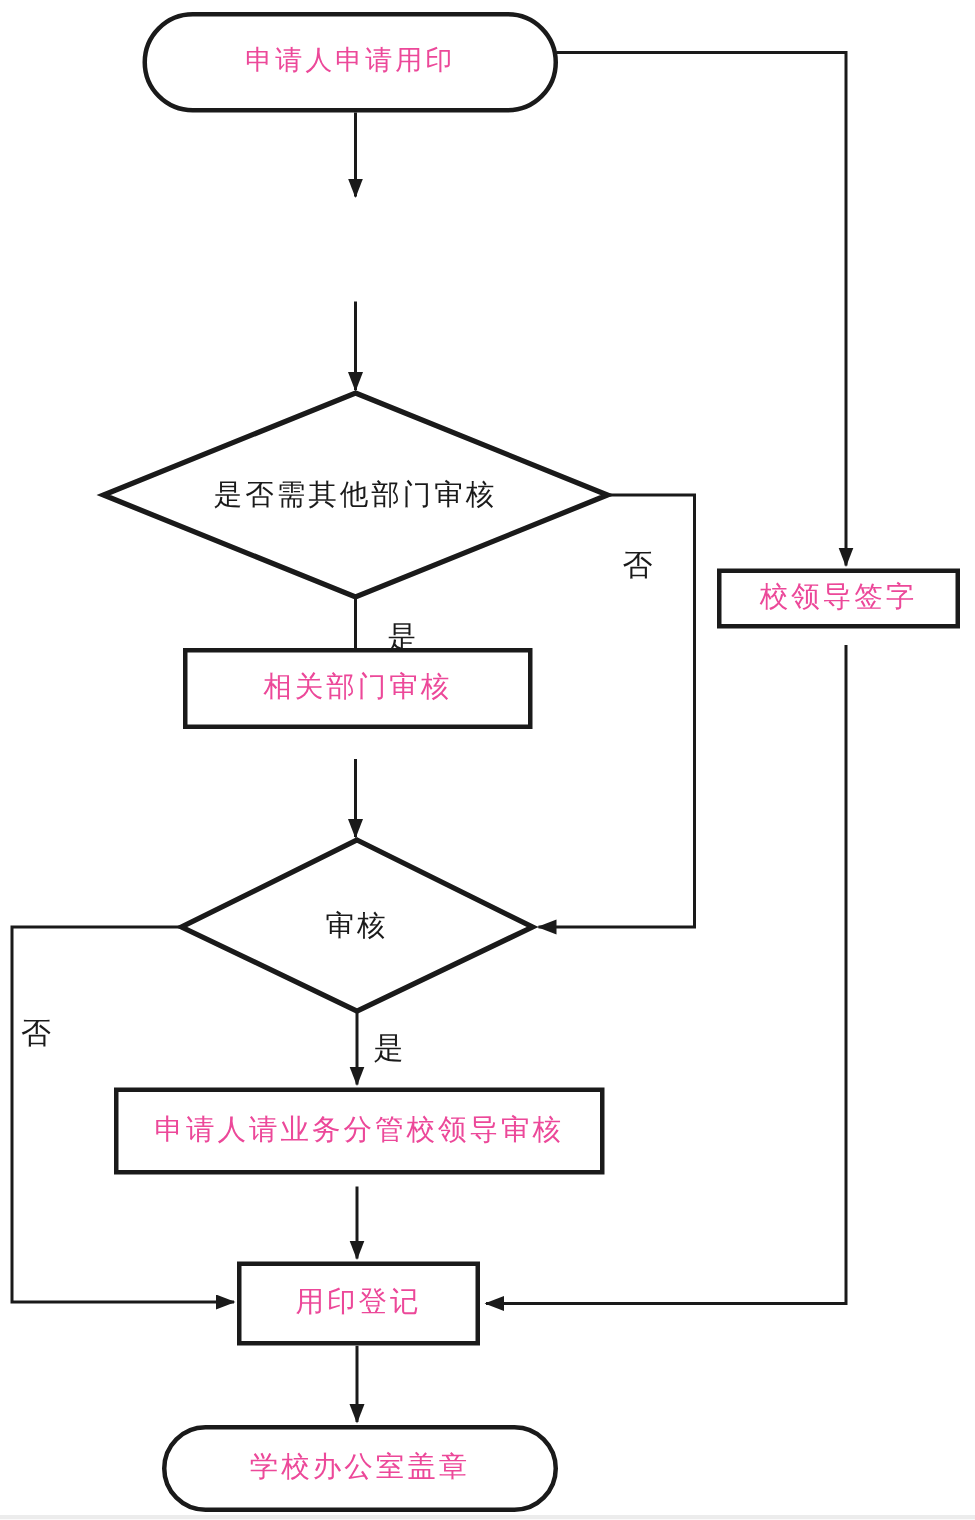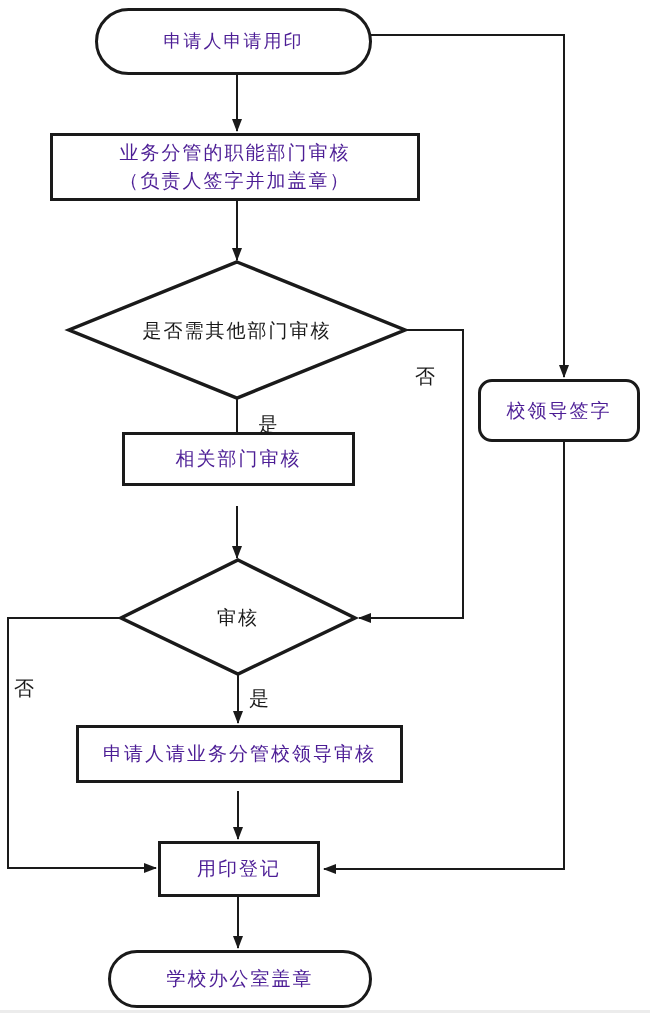--- a/index.html
+++ b/index.html
@@ -34,21 +34,21 @@
     background: #ffffff;
     border: 3px solid #1a1a1a;
     display: flex;
     flex-direction: column;
     align-items: center;
     justify-content: center;
     text-align: left;
     font-size: 19px;
     line-height: 1.45;
     letter-spacing: 2px;
-    color: #4c1d95;
+    color: #ec4899;
   }
   .terminator { border-radius: 34px; }
   .diamond-text {
     position: absolute;
     box-sizing: border-box;
     display: flex;
     flex-direction: column;
     align-items: center;
     justify-content: center;
     text-align: center;
@@ -102,40 +102,36 @@
     <polyline class="edge" points="121,618 8,618 8,868 156,868" marker-end="url(#arrow)"></polyline>
 
     <polygon class="diamond" points="237,262 405,330 237,398 69,330"></polygon>
     <polygon class="diamond" points="238,560 355,618 238,674 121,618"></polygon>
   </svg>
 
   <div class="node terminator" style="left:95px; top:8px; width:277px; height:67px; font-size:18px;">
     <span>申请人申请用印</span>
   </div>
 
-  <div class="node" style="left:50px; top:133px; width:370px; height:68px;">
-    <span>业务分管的职能部门审核</span>
-    <span>（负责人签字并加盖章）</span>
-  </div>
 
   <div class="diamond-text" style="left:97px; top:305px; width:280px; height:50px;">是否需其他部门审核</div>
 
   <div class="node" style="left:122px; top:432px; width:233px; height:54px;">
     <span>相关部门审核</span>
   </div>
 
   <div class="diamond-text" style="left:138px; top:562px; width:200px; height:110px;">
     <span>审核</span>
   </div>
 
   <div class="node" style="left:76px; top:725px; width:327px; height:58px;">
     <span>申请人请业务分管校领导审核</span>
   </div>
 
-  <div class="node" style="left:478px; top:379px; width:162px; height:63px;border-radius:14px;">
+  <div class="node" style="left:478px; top:379px; width:162px; height:40px;">
     <span>校领导签字</span>
   </div>
 
   <div class="node" style="left:158px; top:841px; width:162px; height:56px;">
     <span>用印登记</span>
   </div>
 
   <div class="node terminator" style="left:108px; top:950px; width:264px; height:58px; border-radius:29px;">
     <span>学校办公室盖章</span>
   </div>

